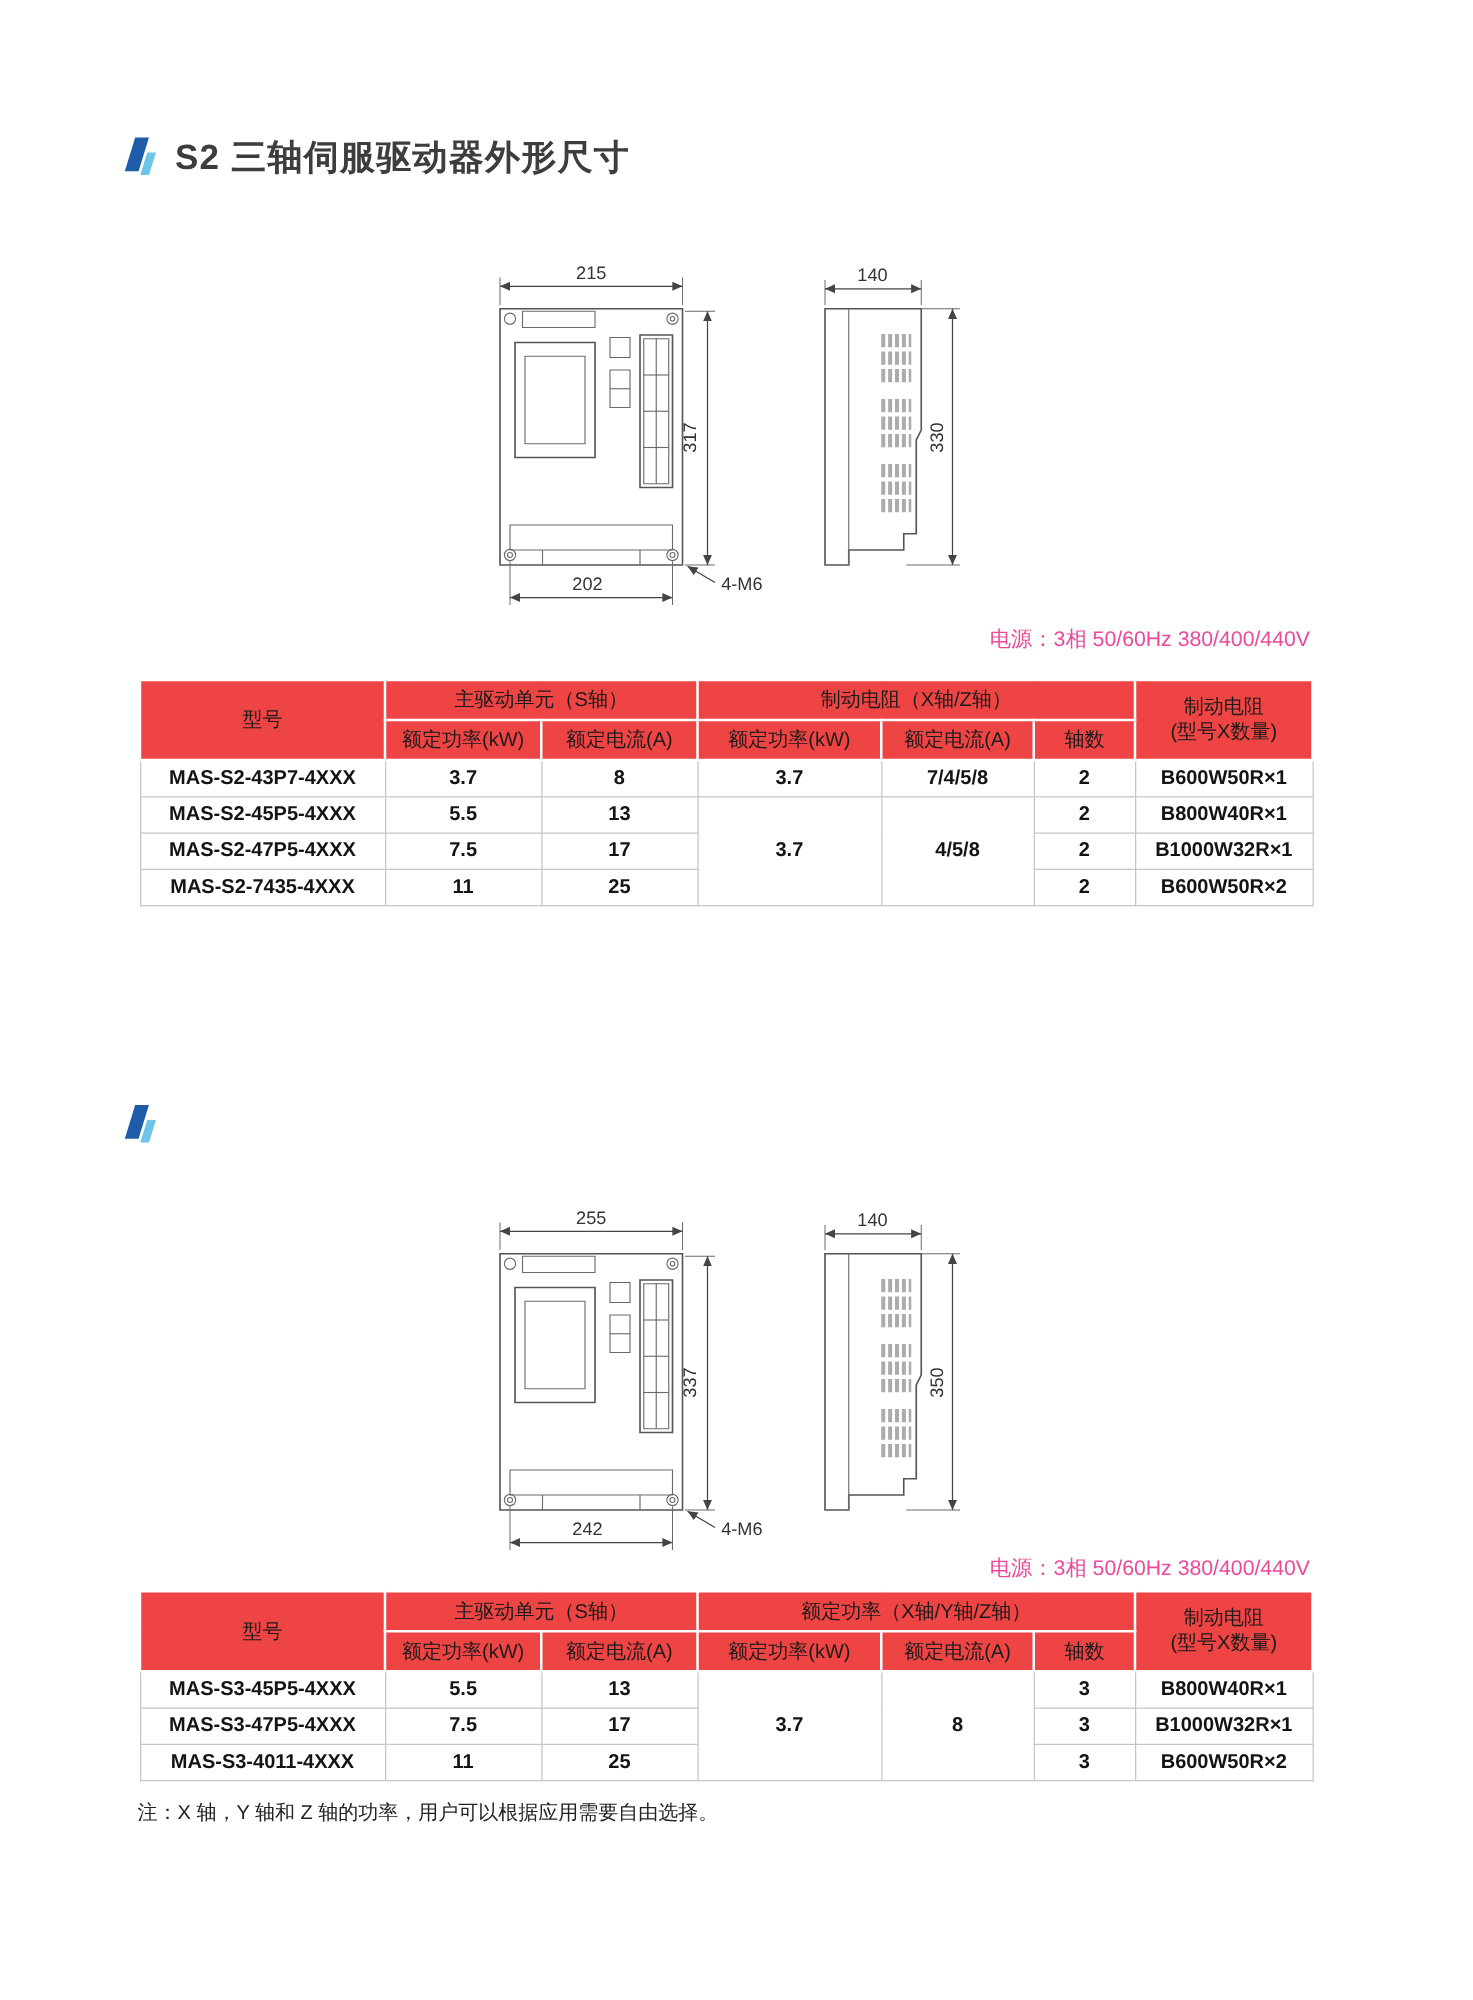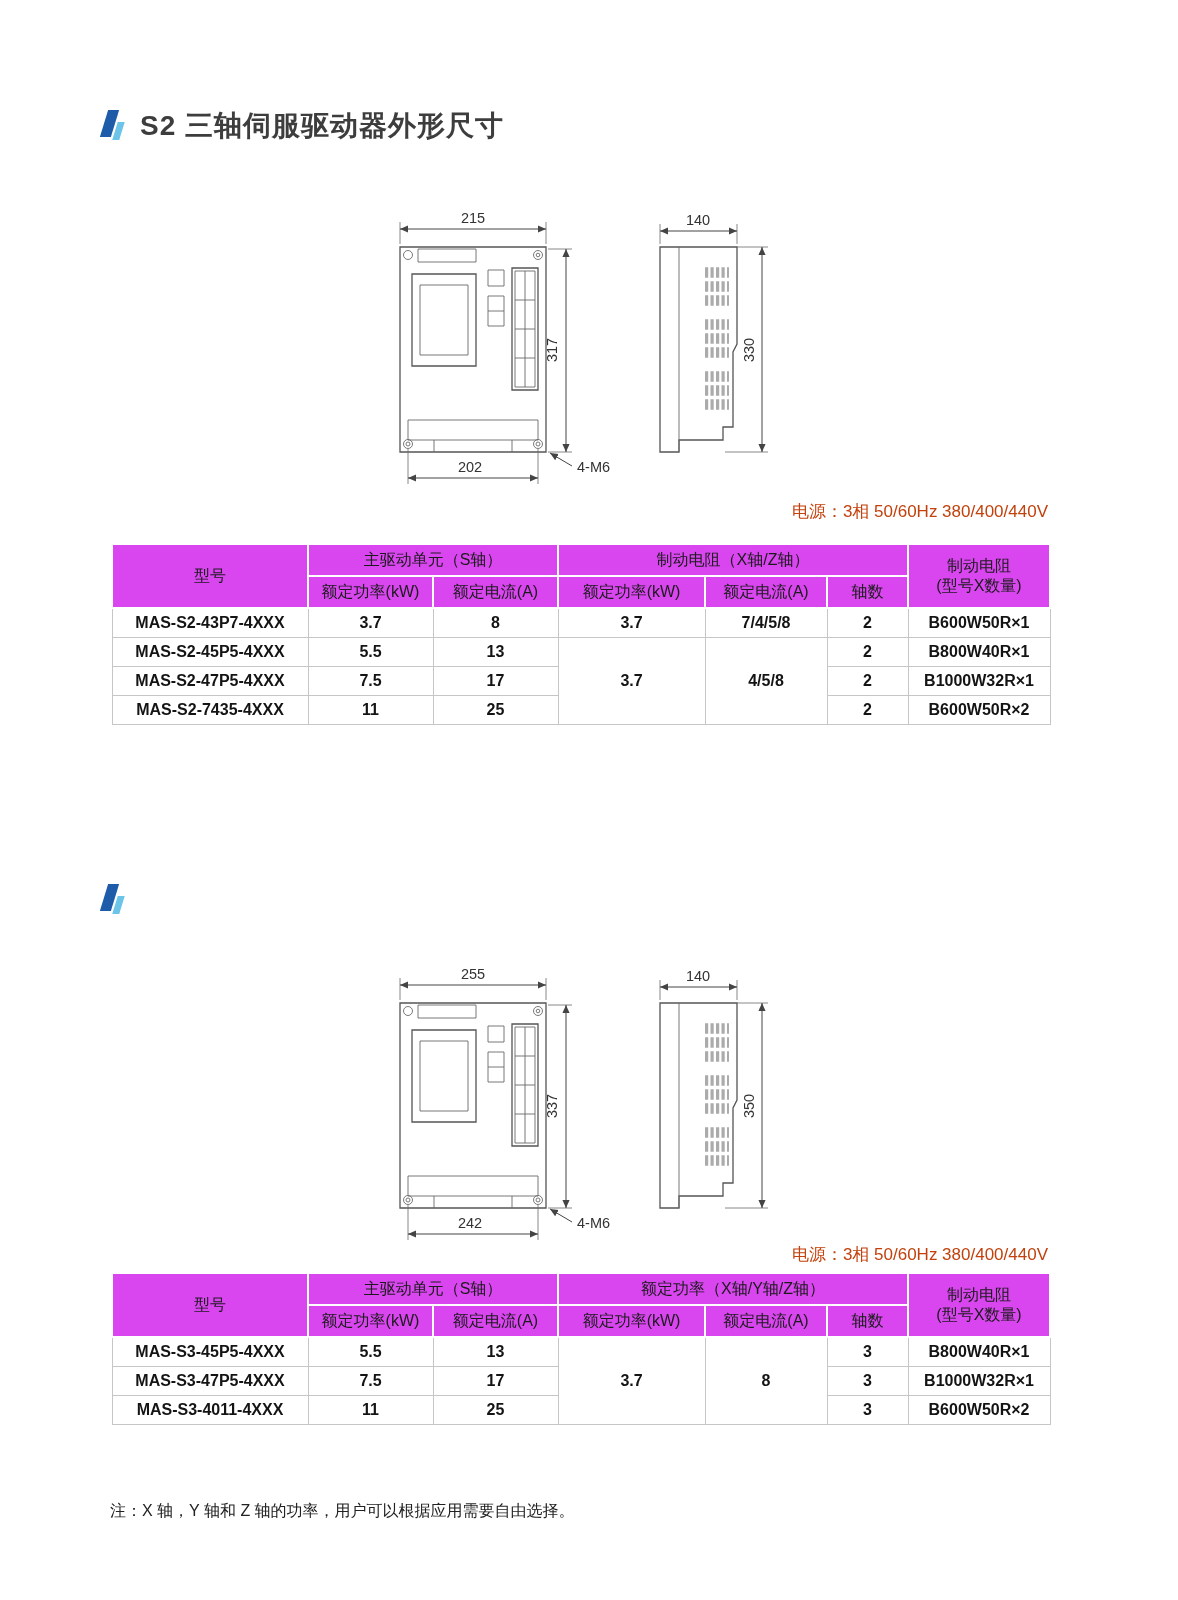--- a/index.html
+++ b/index.html
@@ -7,26 +7,26 @@
   #page{position:relative;width:1122px;height:1600px;background:#fff;overflow:hidden;padding-left:31px;}
 
   
   .sec-title{position:absolute;left:100px;display:flex;align-items:center;}
   .sec-title .icon{position:relative;width:34px;height:40px;flex:0 0 34px;}
   .icon .sl1{position:absolute;left:4px;top:4px;width:11px;height:27px;background:#1e5ba8;transform:skewX(-17deg);}
   .icon .sl2{position:absolute;left:15px;top:16px;width:7px;height:18px;background:#6cc5e9;transform:skewX(-17deg);}
   .sec-title h2{margin:0 0 0 6px;font-size:28px;font-weight:bold;color:#3d3d3d;letter-spacing:1px;}
 
   
-  .power-note{position:absolute;left:110px;width:938px;text-align:right;font-size:17px;color:#c2410c;}
+  .power-note{position:absolute;left:110px;width:938px;text-align:right;font-size:17px;color:#ec4899;}
 
   
   .tbl-wrap{position:absolute;left:111px;width:938px;}
   table.spec{border-collapse:collapse;table-layout:fixed;width:938px;font-size:16px;}
-  table.spec th{background:#d946ef;border:2px solid #ffffff;font-weight:normal;color:#1b1b1b;padding:0;text-align:center;}
+  table.spec th{background:#ef4444;border:2px solid #ffffff;font-weight:normal;color:#1b1b1b;padding:0;text-align:center;}
   table.spec td{background:#ffffff;border:1px solid #c6c6c6;text-align:center;padding:0;color:#141414;font-weight:bold;}
   tr.h1 th{height:30px;}
   tr.h2 th{height:30px;}
   table.spec tbody tr{height:29px;}
   .brake-head div{line-height:20px;}
 
   
   .footnote{position:absolute;left:110px;font-size:16px;color:#222;}
 
   
@@ -325,15 +325,15 @@
           <td>MAS-S3-4011-4XXX</td>
           <td>11</td>
           <td>25</td>
           <td>3</td>
           <td>B600W50R×2</td>
         </tr>
       </tbody>
     </table>
   </div>
 
-  <div class="footnote" style="top:1501px;">注：X 轴，Y 轴和 Z 轴的功率，用户可以根据应用需要自由选择。</div>
+  <div class="footnote" style="top:1440px;">注：X 轴，Y 轴和 Z 轴的功率，用户可以根据应用需要自由选择。</div>
 
 </div>
 
 </body></html>

